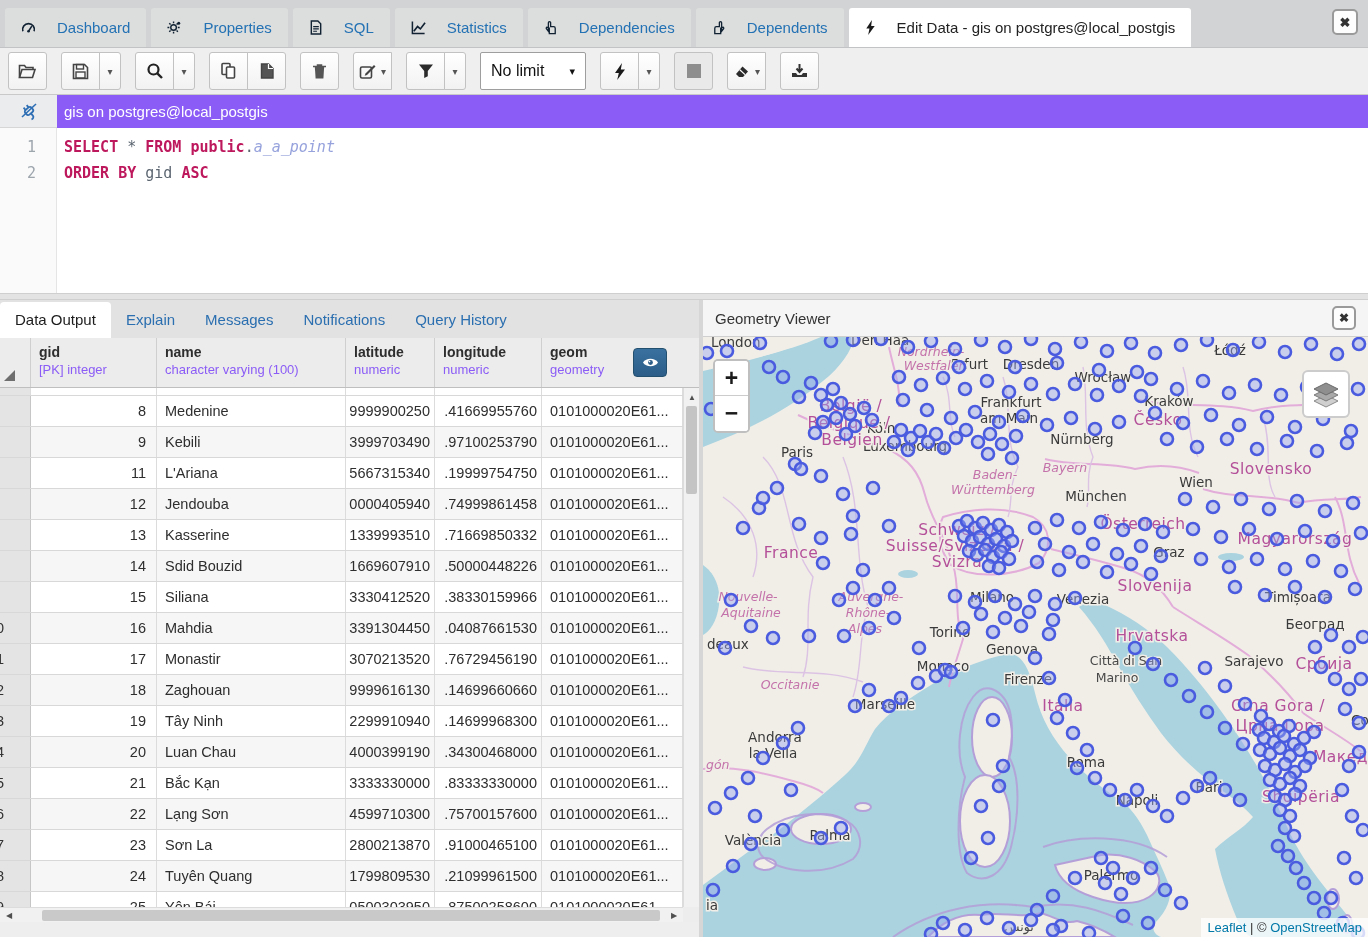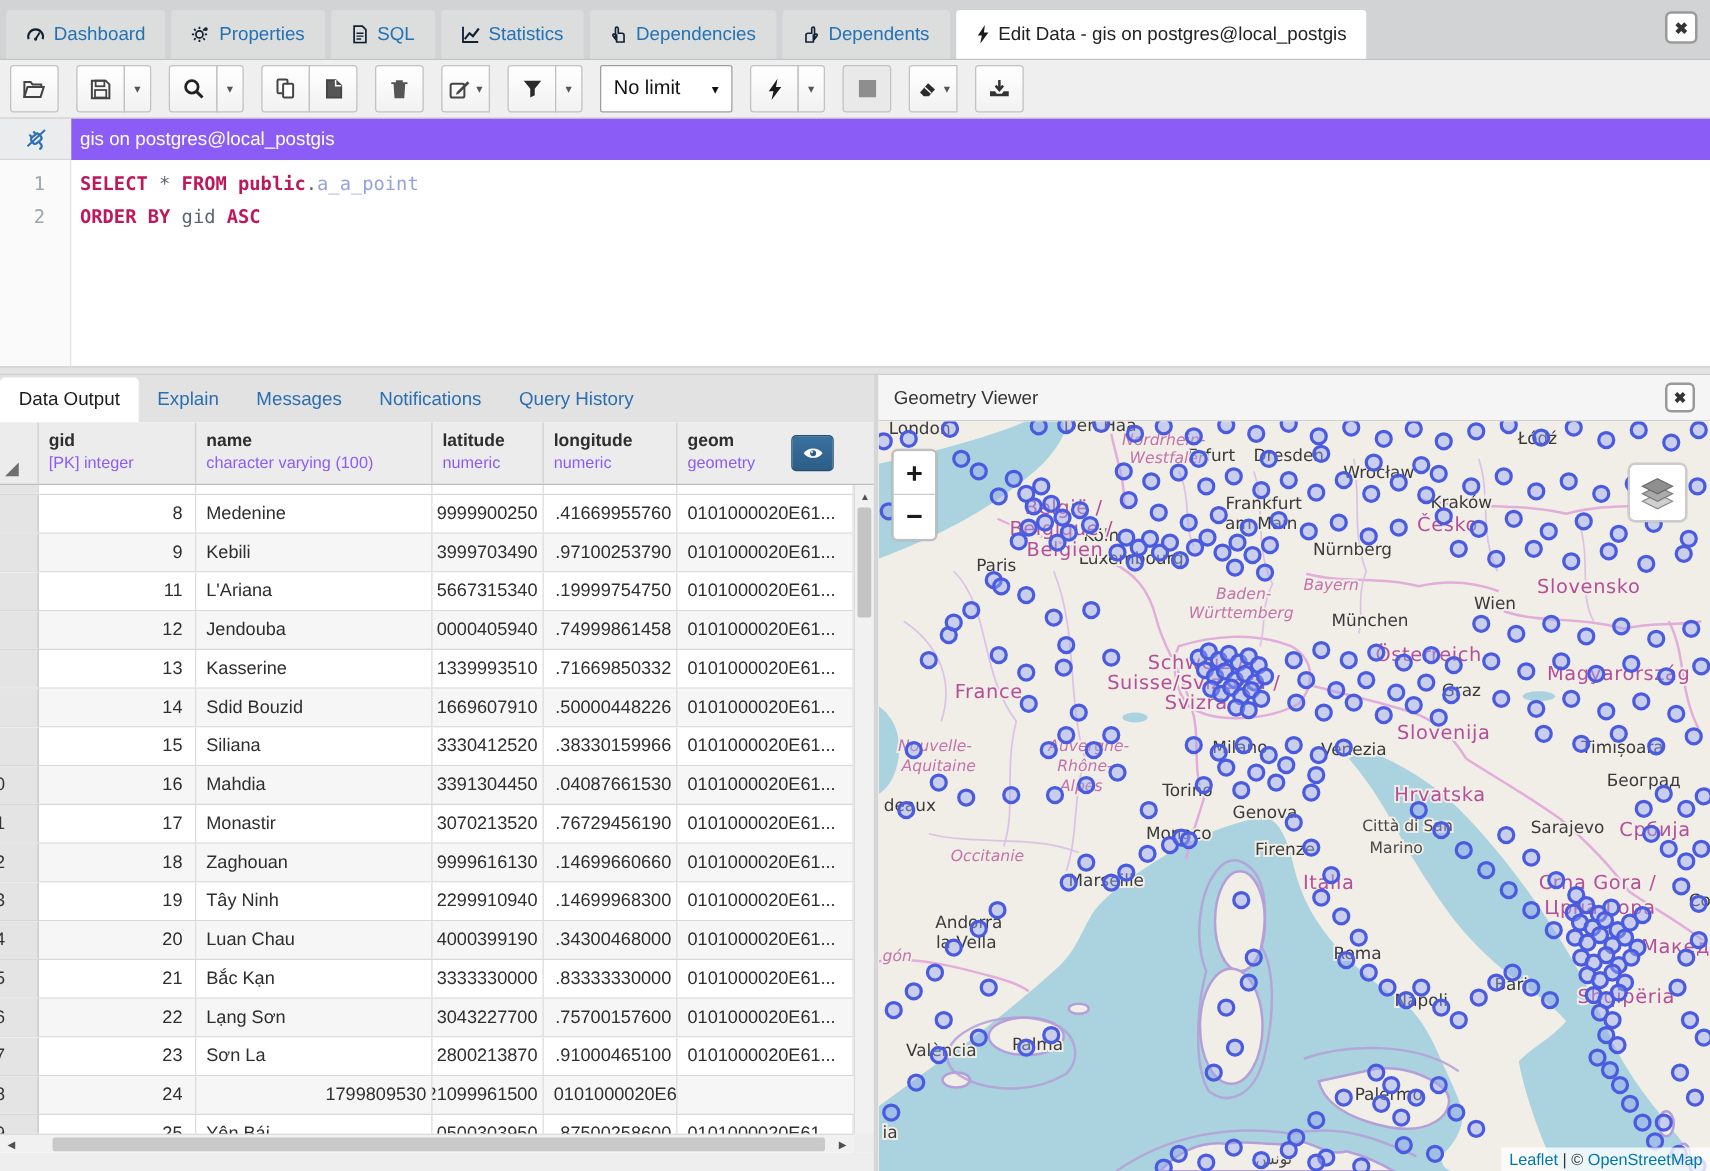--- a/index.html
+++ b/index.html
@@ -1,21 +1,21 @@
 <!DOCTYPE html>
 <html><head>
 <meta charset="utf-8">
 <style>
   * { margin:0; padding:0; box-sizing:border-box; }
   html,body { width:1368px; height:937px; overflow:hidden; font-family:"Liberation Sans",sans-serif; background:#fff; }
   svg { display:block; }
 
   
   #tabbar { position:absolute; left:0; top:0; width:1368px; height:48px; background:#d2d3d4; border-bottom:1px solid #c2c3c4; display:flex; align-items:flex-end; }
-  .tab { height:39px; display:flex; align-items:center; gap:7px; padding:0 16px; background:#dcdddd; color:#2372b4; font-size:15px; margin-left:5px; border-radius:3px 3px 0 0; cursor:pointer; }
+  .tab { height:39px; display:flex; align-items:center; gap:21px; padding:0 16px; background:#dcdddd; color:#2372b4; font-size:15px; margin-left:5px; border-radius:3px 3px 0 0; cursor:pointer; }
   .tab svg { flex:none; }
   .tab.active { background:#fff; color:#222; }
   #tab-close { position:absolute; right:10px; top:9px; width:26px; height:26px; background:#fdfdfd; border:2px solid #9a9a9a; border-radius:5px; color:#333; font-size:13px; font-weight:bold; display:flex; align-items:center; justify-content:center; cursor:pointer; }
 
   
   #toolbar { position:absolute; left:0; top:48px; width:1368px; height:47px; background:#efefef; border-bottom:1px solid #c9c9c9; display:flex; align-items:center; padding-left:8px; }
   .tgroup { display:inline-flex; margin-right:14px; }
   .tbtn { width:39px; height:38px; background:linear-gradient(#ffffff,#f2f2f2); border:1px solid #c2c2c2; border-radius:3px; display:flex; align-items:center; justify-content:center; cursor:pointer; }
   .tbtn.narrow { width:22px; margin-left:-1px; border-radius:0 3px 3px 0; }
   .tbtn.lead { border-radius:3px 0 0 3px; }
@@ -27,21 +27,21 @@
   #connbar { position:absolute; left:0; top:95px; width:1368px; height:33px; display:flex; }
   #conn-icon { width:57px; background:#ebecee; border-bottom:1px solid #d6d6d6; display:flex; align-items:center; justify-content:center; }
   #conn-title { flex:1; background:#8b5cf6; color:#fff; font-size:15px; display:flex; align-items:center; padding-left:7px; }
 
   
   #editor { position:absolute; left:0; top:128px; width:1368px; height:165px; background:#fff; font-family:"DejaVu Sans Mono",monospace; font-size:15px; }
   #gutter { position:absolute; left:0; top:0; width:57px; height:165px; background:#fafafa; border-right:1px solid #e5e5e5; }
   .lnum { position:absolute; right:20px; color:#9da5ad; }
   .cline { position:absolute; left:64px; white-space:pre; color:#5b6570; }
   .tk-kw { color:#be185d; font-weight:bold; }
-  .tk-id { color:#96a2dc; }
+  .tk-id { color:#96a2dc;font-style:italic; }
   .tk-pl { color:#5b6570; }
 
   
   #hsplit { position:absolute; left:0; top:293px; width:1368px; height:7px; background:#e3e3e3; border-top:1px solid #cfcfcf; border-bottom:1px solid #cfcfcf; cursor:row-resize; }
   #vsplit { position:absolute; left:699px; top:300px; width:4px; height:637px; background:#d6d6d6; cursor:col-resize; }
 
   
   #left-panel { position:absolute; left:0; top:300px; width:699px; height:637px; background:#eee; overflow:hidden; }
   #rtabs { height:38px; background:#e2e2e2; display:flex; align-items:flex-end; }
   .rtab { padding:9px 15px 10px; font-size:15px; color:#2b6fb0; cursor:pointer; }
@@ -486,39 +486,40 @@
             <div class="gcell c-num">3333330000</div>
             <div class="gcell c-num">.83333330000</div>
             <div class="gcell c-geom">0101000020E61...</div>
           </div>
           <div class="grow alt">
             <div class="gcell c-rowhdr">
               <span>6</span>
             </div>
             <div class="gcell c-gid">22</div>
             <div class="gcell c-name">Lạng Sơn</div>
-            <div class="gcell c-num">3043227700</div>
+            <div class="gcell c-num">4599710300</div>
             <div class="gcell c-num">.75700157600</div>
             <div class="gcell c-geom">0101000020E61...</div>
           </div>
           <div class="grow">
             <div class="gcell c-rowhdr">
               <span>7</span>
             </div>
             <div class="gcell c-gid">23</div>
             <div class="gcell c-name">Sơn La</div>
             <div class="gcell c-num">2800213870</div>
             <div class="gcell c-num">.91000465100</div>
             <div class="gcell c-geom">0101000020E61...</div>
           </div>
           <div class="grow alt">
             <div class="gcell c-rowhdr">
               <span>8</span>
             </div>
             <div class="gcell c-gid">24</div>
+            <div class="gcell c-name">Tuyên Quang</div>
             <div class="gcell c-num">1799809530</div>
             <div class="gcell c-num">.21099961500</div>
             <div class="gcell c-geom">0101000020E61...</div>
           </div>
           <div class="grow">
             <div class="gcell c-rowhdr">
               <span>9</span>
             </div>
             <div class="gcell c-gid">25</div>
             <div class="gcell c-name">Yên Bái</div>

